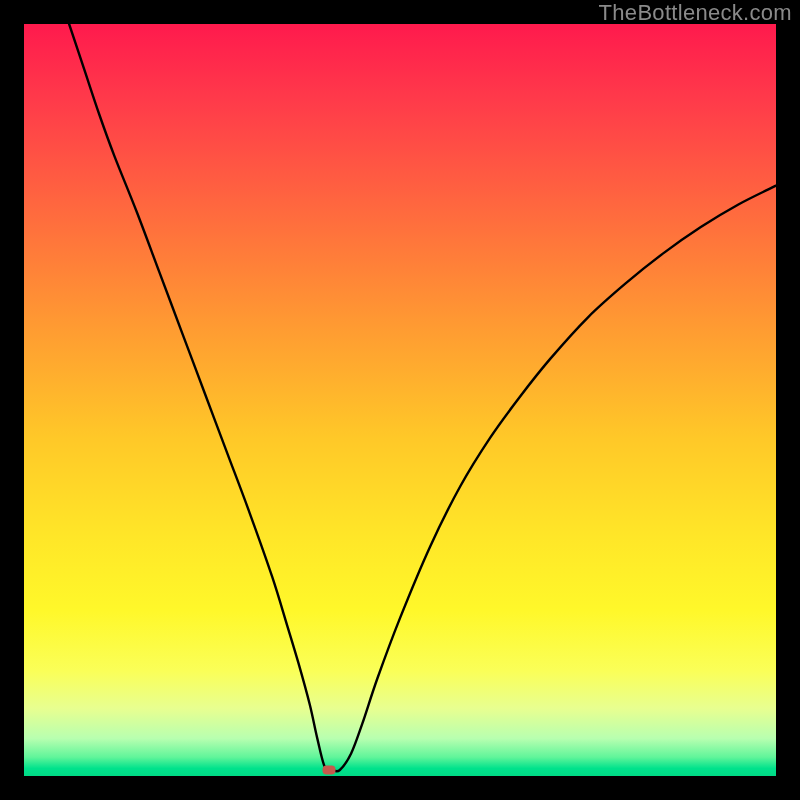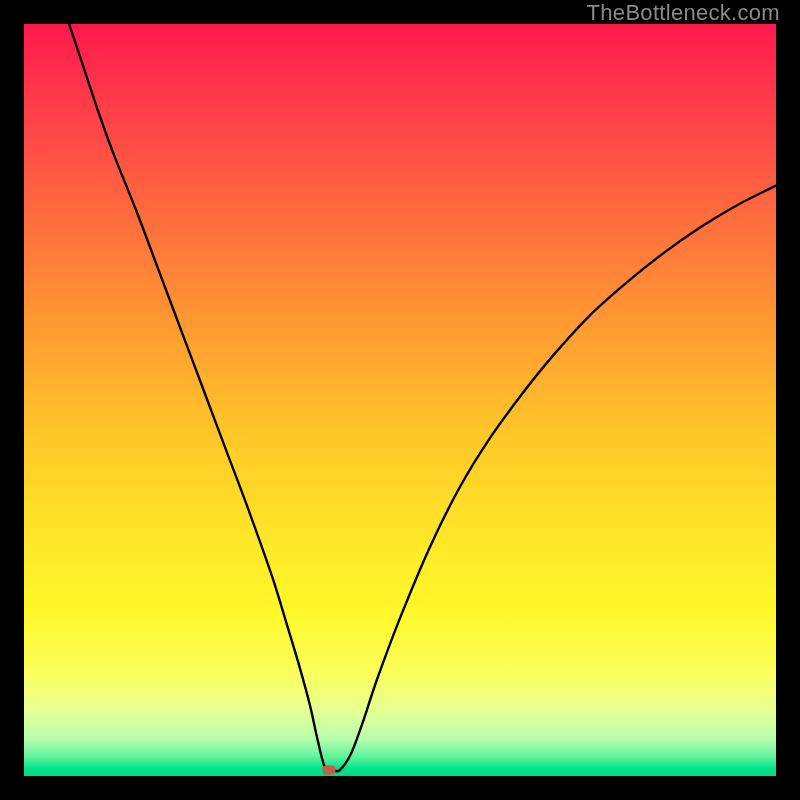--- a/index.html
+++ b/index.html
@@ -46,21 +46,21 @@
   }
   .curve {
     position: absolute;
     left: 0; top: 0;
     width: 752px;
     height: 752px;
   }
   .attribution {
     position: absolute;
     top: 0;
-    right: 20px;
+    right: 8px;
     color: #8a8a8a;
     font-size: 22px;
     font-weight: 500;
     letter-spacing: 0.3px;
   }
   .marker {
     position: absolute;
     width: 13px;
     height: 9px;
     border-radius: 4px;

